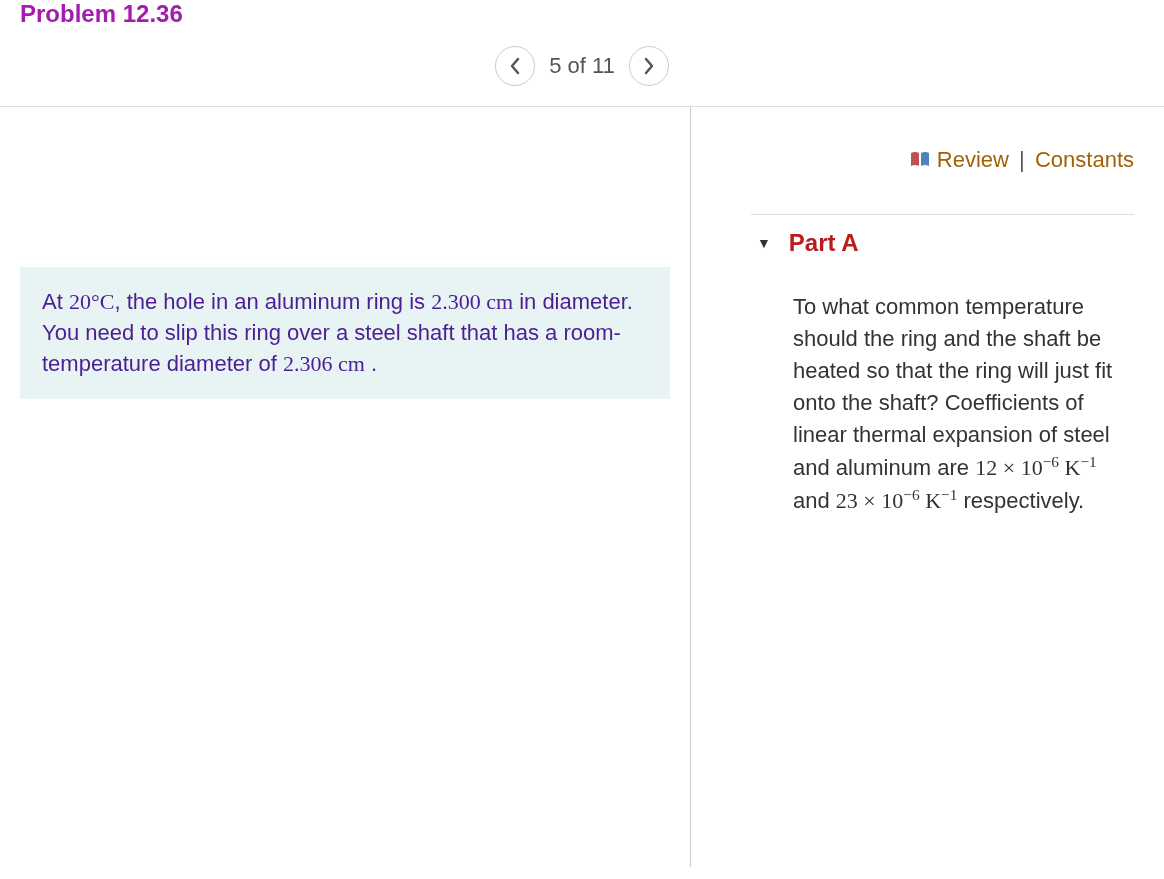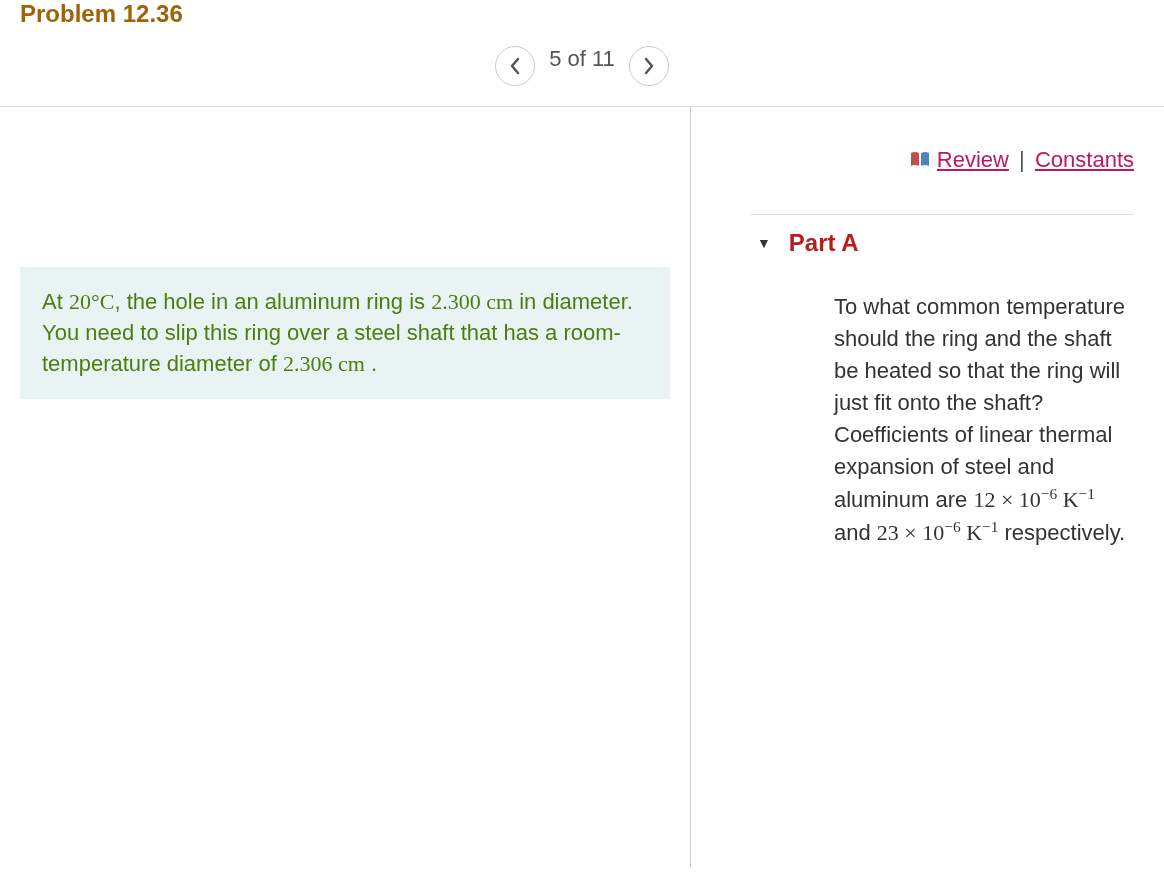--- a/index.html
+++ b/index.html
@@ -13,27 +13,27 @@
       background: #fff;
       width: 1164px;
       height: 879px;
     }
     .header {
       padding: 0 20px;
     }
     .problem-title {
       font-size: 24px;
       font-weight: bold;
-      color: #a16207;
+      color: #a21caf;
       padding-bottom: 8px;
     }
     .nav-row {
       display: flex;
       justify-content: center;
-      align-items: flex-start;
+      align-items: center;
       gap: 14px;
       padding: 10px 0 20px 0;
     }
     .nav-btn {
       width: 40px;
       height: 40px;
       border-radius: 50%;
       border: 1px solid #ccc;
       background: #fff;
       display: flex;
@@ -57,39 +57,38 @@
     .left-pane {
       width: 690px;
       padding: 20px;
       padding-top: 160px;
     }
     .problem-box {
       background: #e8f4f4;
       padding: 20px 22px;
       font-size: 22px;
       line-height: 1.4;
-      color: #4d7c0f;
+      color: #4c1d95;
     }
     .vertical-divider {
       width: 1px;
       background: #ccc;
       min-height: 760px;
     }
     .right-pane {
       flex: 1;
       padding: 20px 30px 20px 60px;
     }
     .links-row {
       text-align: right;
       padding: 20px 0 40px 0;
       font-size: 22px;
     }
     .link {
-      color: #be185d;
-      text-decoration: underline;
+      color: #a16207;
       cursor: pointer;
     }
     .link-sep {
       color: #555;
       margin: 0 4px;
     }
     .book-icon {
       display: inline-block;
       vertical-align: middle;
       margin-right: 6px;
@@ -113,21 +112,20 @@
       color: #b91c1c;
     }
     .question-text {
       font-size: 22px;
       line-height: 1.45;
       padding: 20px 0 0 42px;
       color: #333;
     }
     .question-text p {
       margin-bottom: 18px;
-      margin-left: 41px;
     }
     .math {
       font-family: 'Times New Roman', serif;
     }
     sup {
       font-size: 0.7em;
     }
     .bold-instr {
       font-weight: bold;
     }

